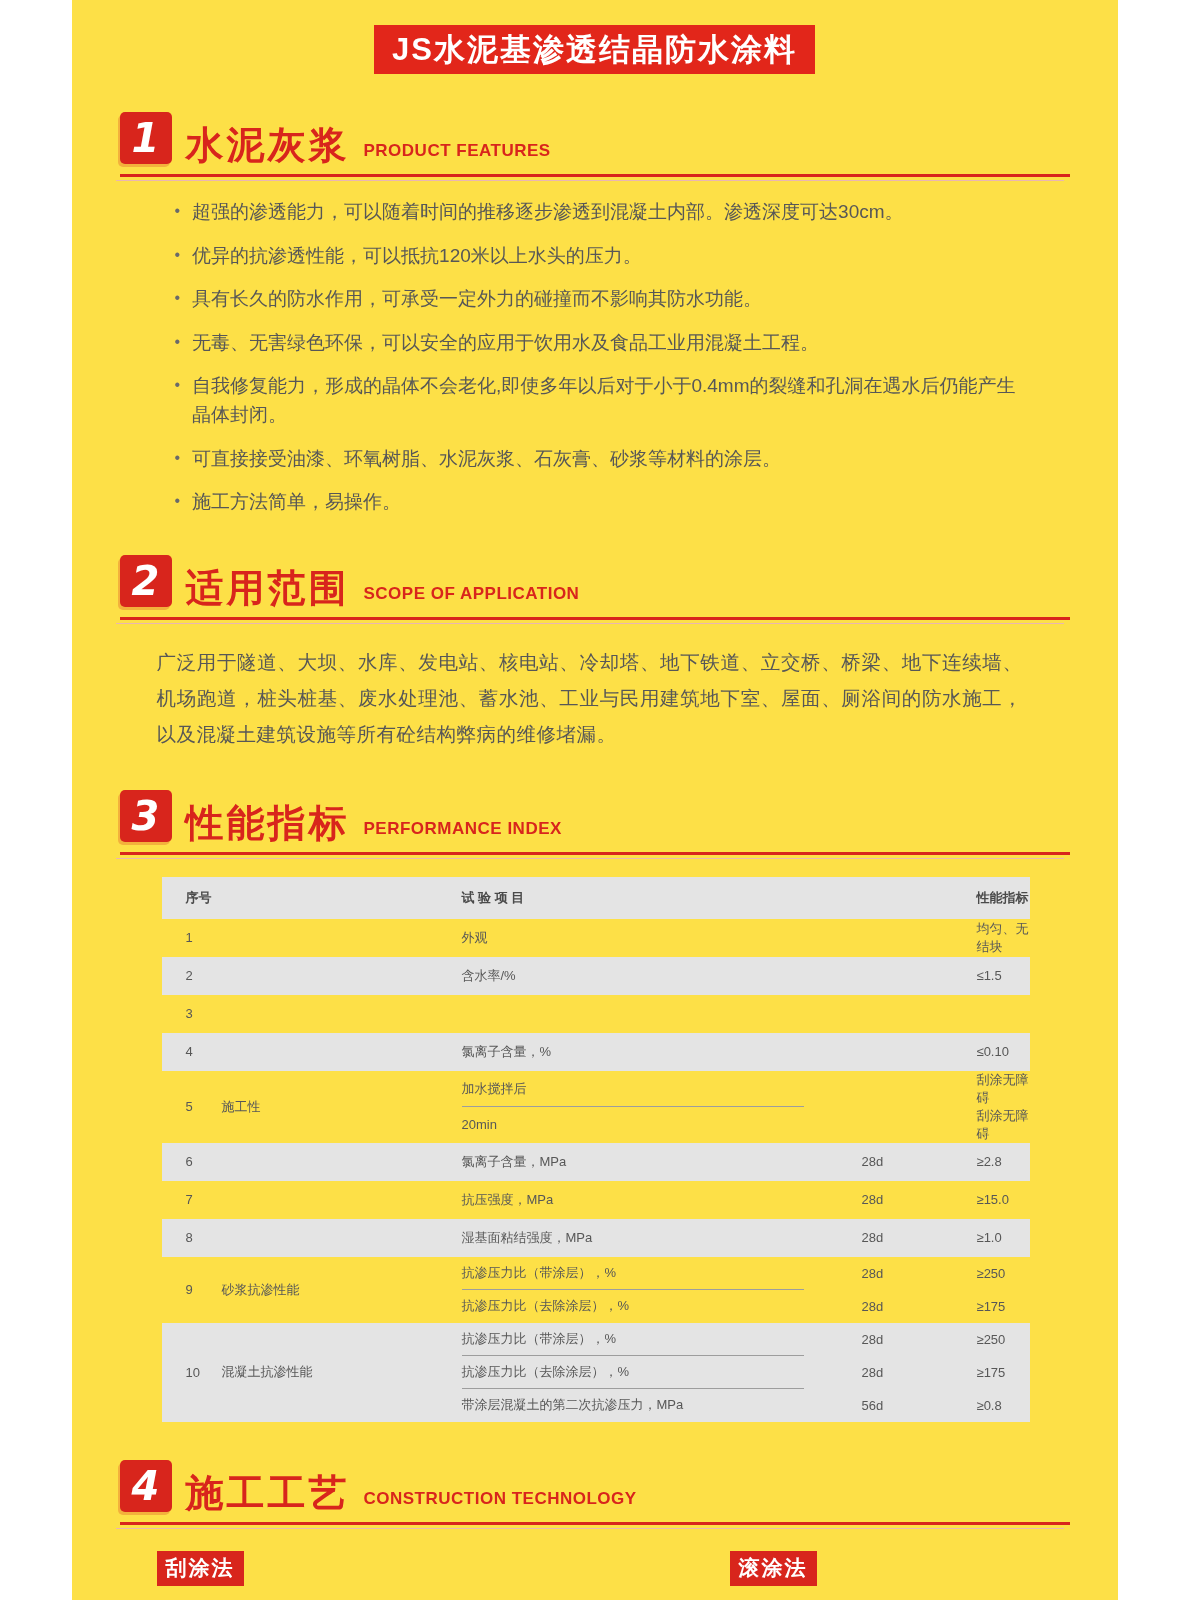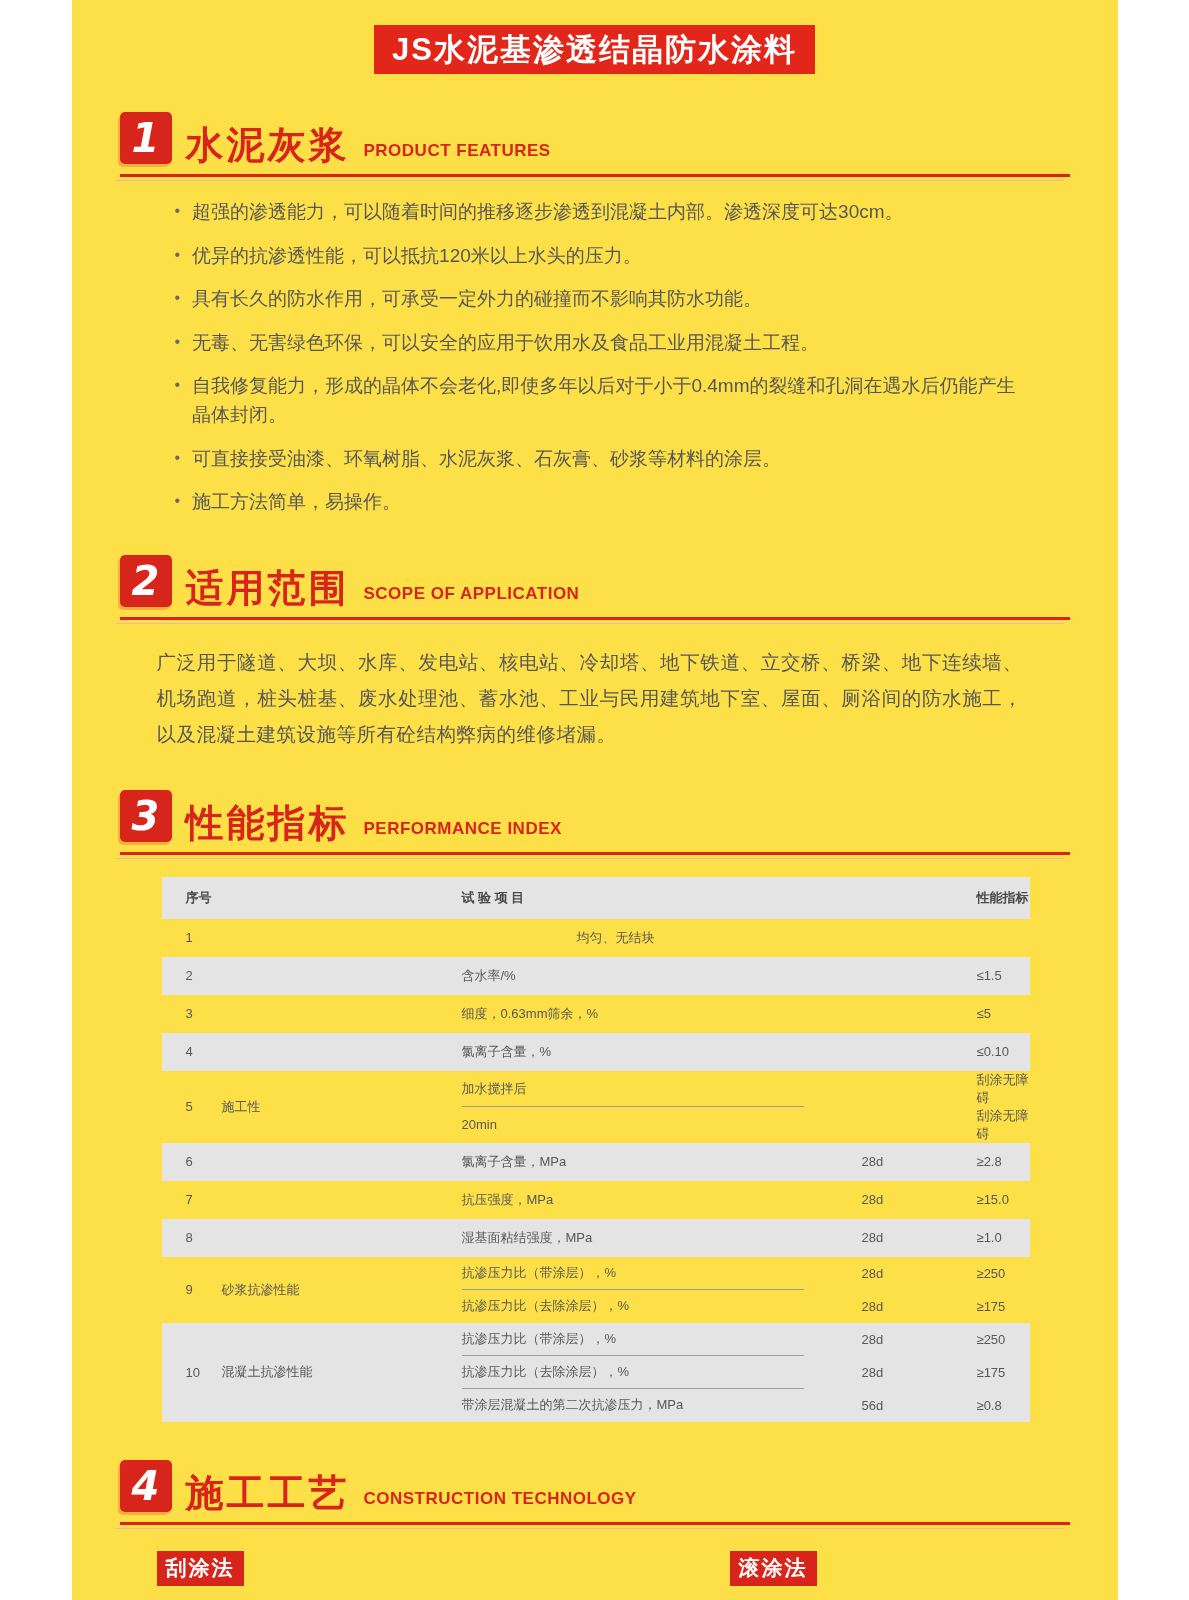--- a/index.html
+++ b/index.html
@@ -139,46 +139,40 @@
         <div class="c-val">性能指标</div>
       </div>
         </div>
     </div>
     <div id="perf-rows">
         <div class="t-row">
           <div class="c-no">1</div>
           <div class="c-cat"></div>
           <div class="subcol">
             <div class="sub-row">
+              <div class="c-item">外观</div>
               <div class="c-age"></div>
               <div class="c-val">均匀、无结块</div>
             </div>
           </div>
         </div>
         <div class="t-row shade">
           <div class="c-no">2</div>
           <div class="c-cat"></div>
           <div class="subcol">
             <div class="sub-row">
               <div class="c-item">含水率/%</div>
               <div class="c-age"></div>
               <div class="c-val">≤1.5</div>
             </div>
           </div>
         </div>
         <div class="t-row">
           <div class="c-no">3</div>
           <div class="c-cat"></div>
-          <div class="subcol">
-            <div class="sub-row">
-              <div class="c-item">细度，0.63mm筛余，%</div>
-              <div class="c-age"></div>
-              <div class="c-val">≤5</div>
-            </div>
-          </div>
         </div>
         <div class="t-row shade">
           <div class="c-no">4</div>
           <div class="c-cat"></div>
           <div class="subcol">
             <div class="sub-row">
               <div class="c-item">氯离子含量，%</div>
               <div class="c-age"></div>
               <div class="c-val">≤0.10</div>
             </div>

